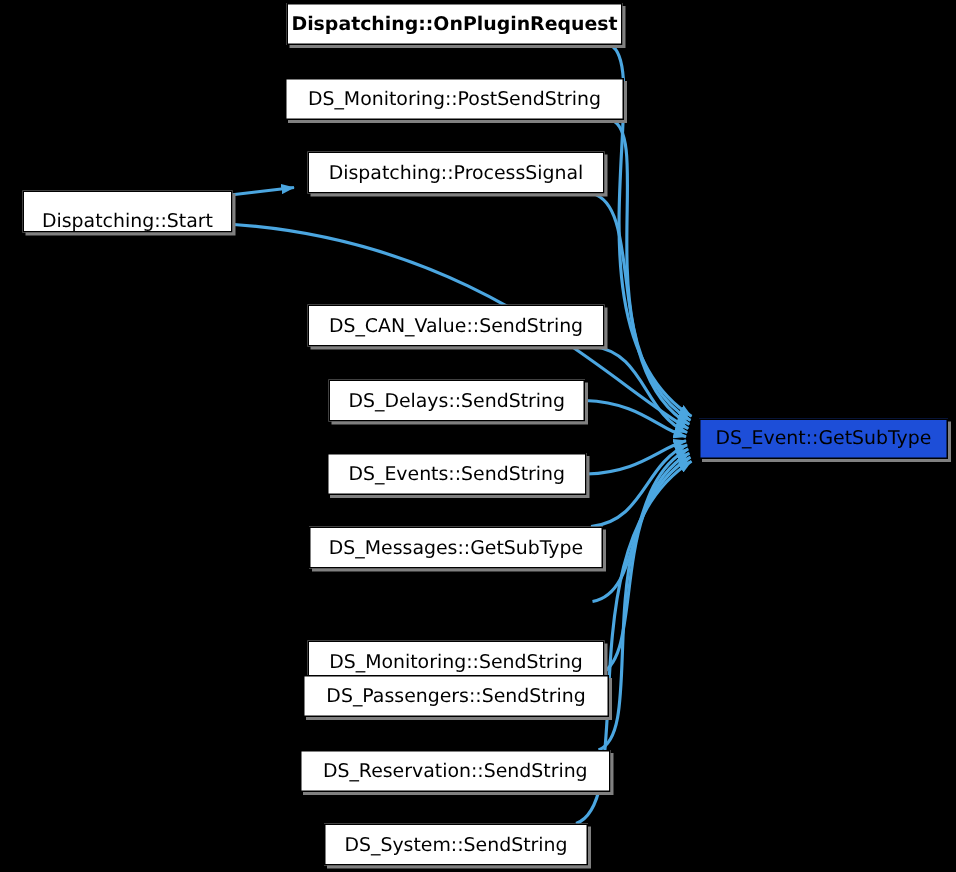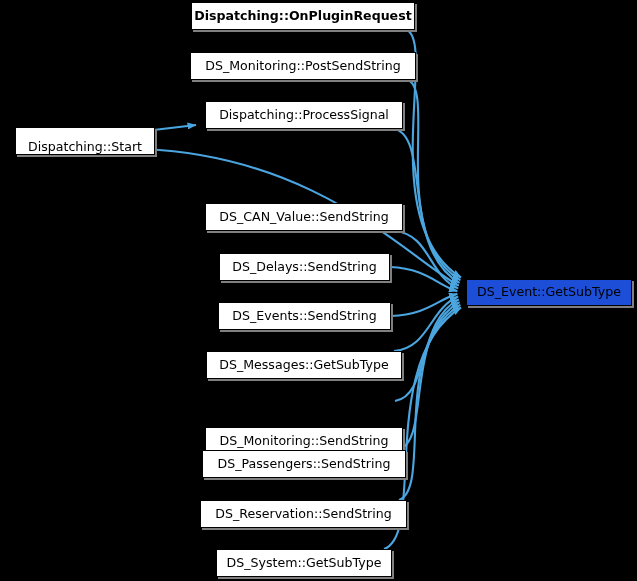--- a/index.html
+++ b/index.html
@@ -100,20 +100,20 @@
       <div class="node" style="left: 205px; top: 401px; width: 198px; height: 28px; margin-top: 26px;">
         <span class="node-label">DS_Monitoring::SendString</span>
       </div>
       <div class="node" style="left: 202px; top: 450px; width: 204px; height: 28px;">
         <span class="node-label">DS_Passengers::SendString</span>
       </div>
       <div class="node" style="left: 200px; top: 500px; width: 207px; height: 28px;">
         <span class="node-label">DS_Reservation::SendString</span>
       </div>
       <div class="node" style="left: 216px; top: 549px; width: 176px; height: 28px;">
-        <span class="node-label">DS_System::GetSubType</span>
+        <span class="node-label">DS_System::SendString</span>
       </div>
       <div class="node current" style="left: 466px; top: 279px; width: 166px; height: 27px;">
         <span class="node-label">DS_Event::GetSubType</span>
       </div>
     </div>
 
 </div>
 
 </body></html>

